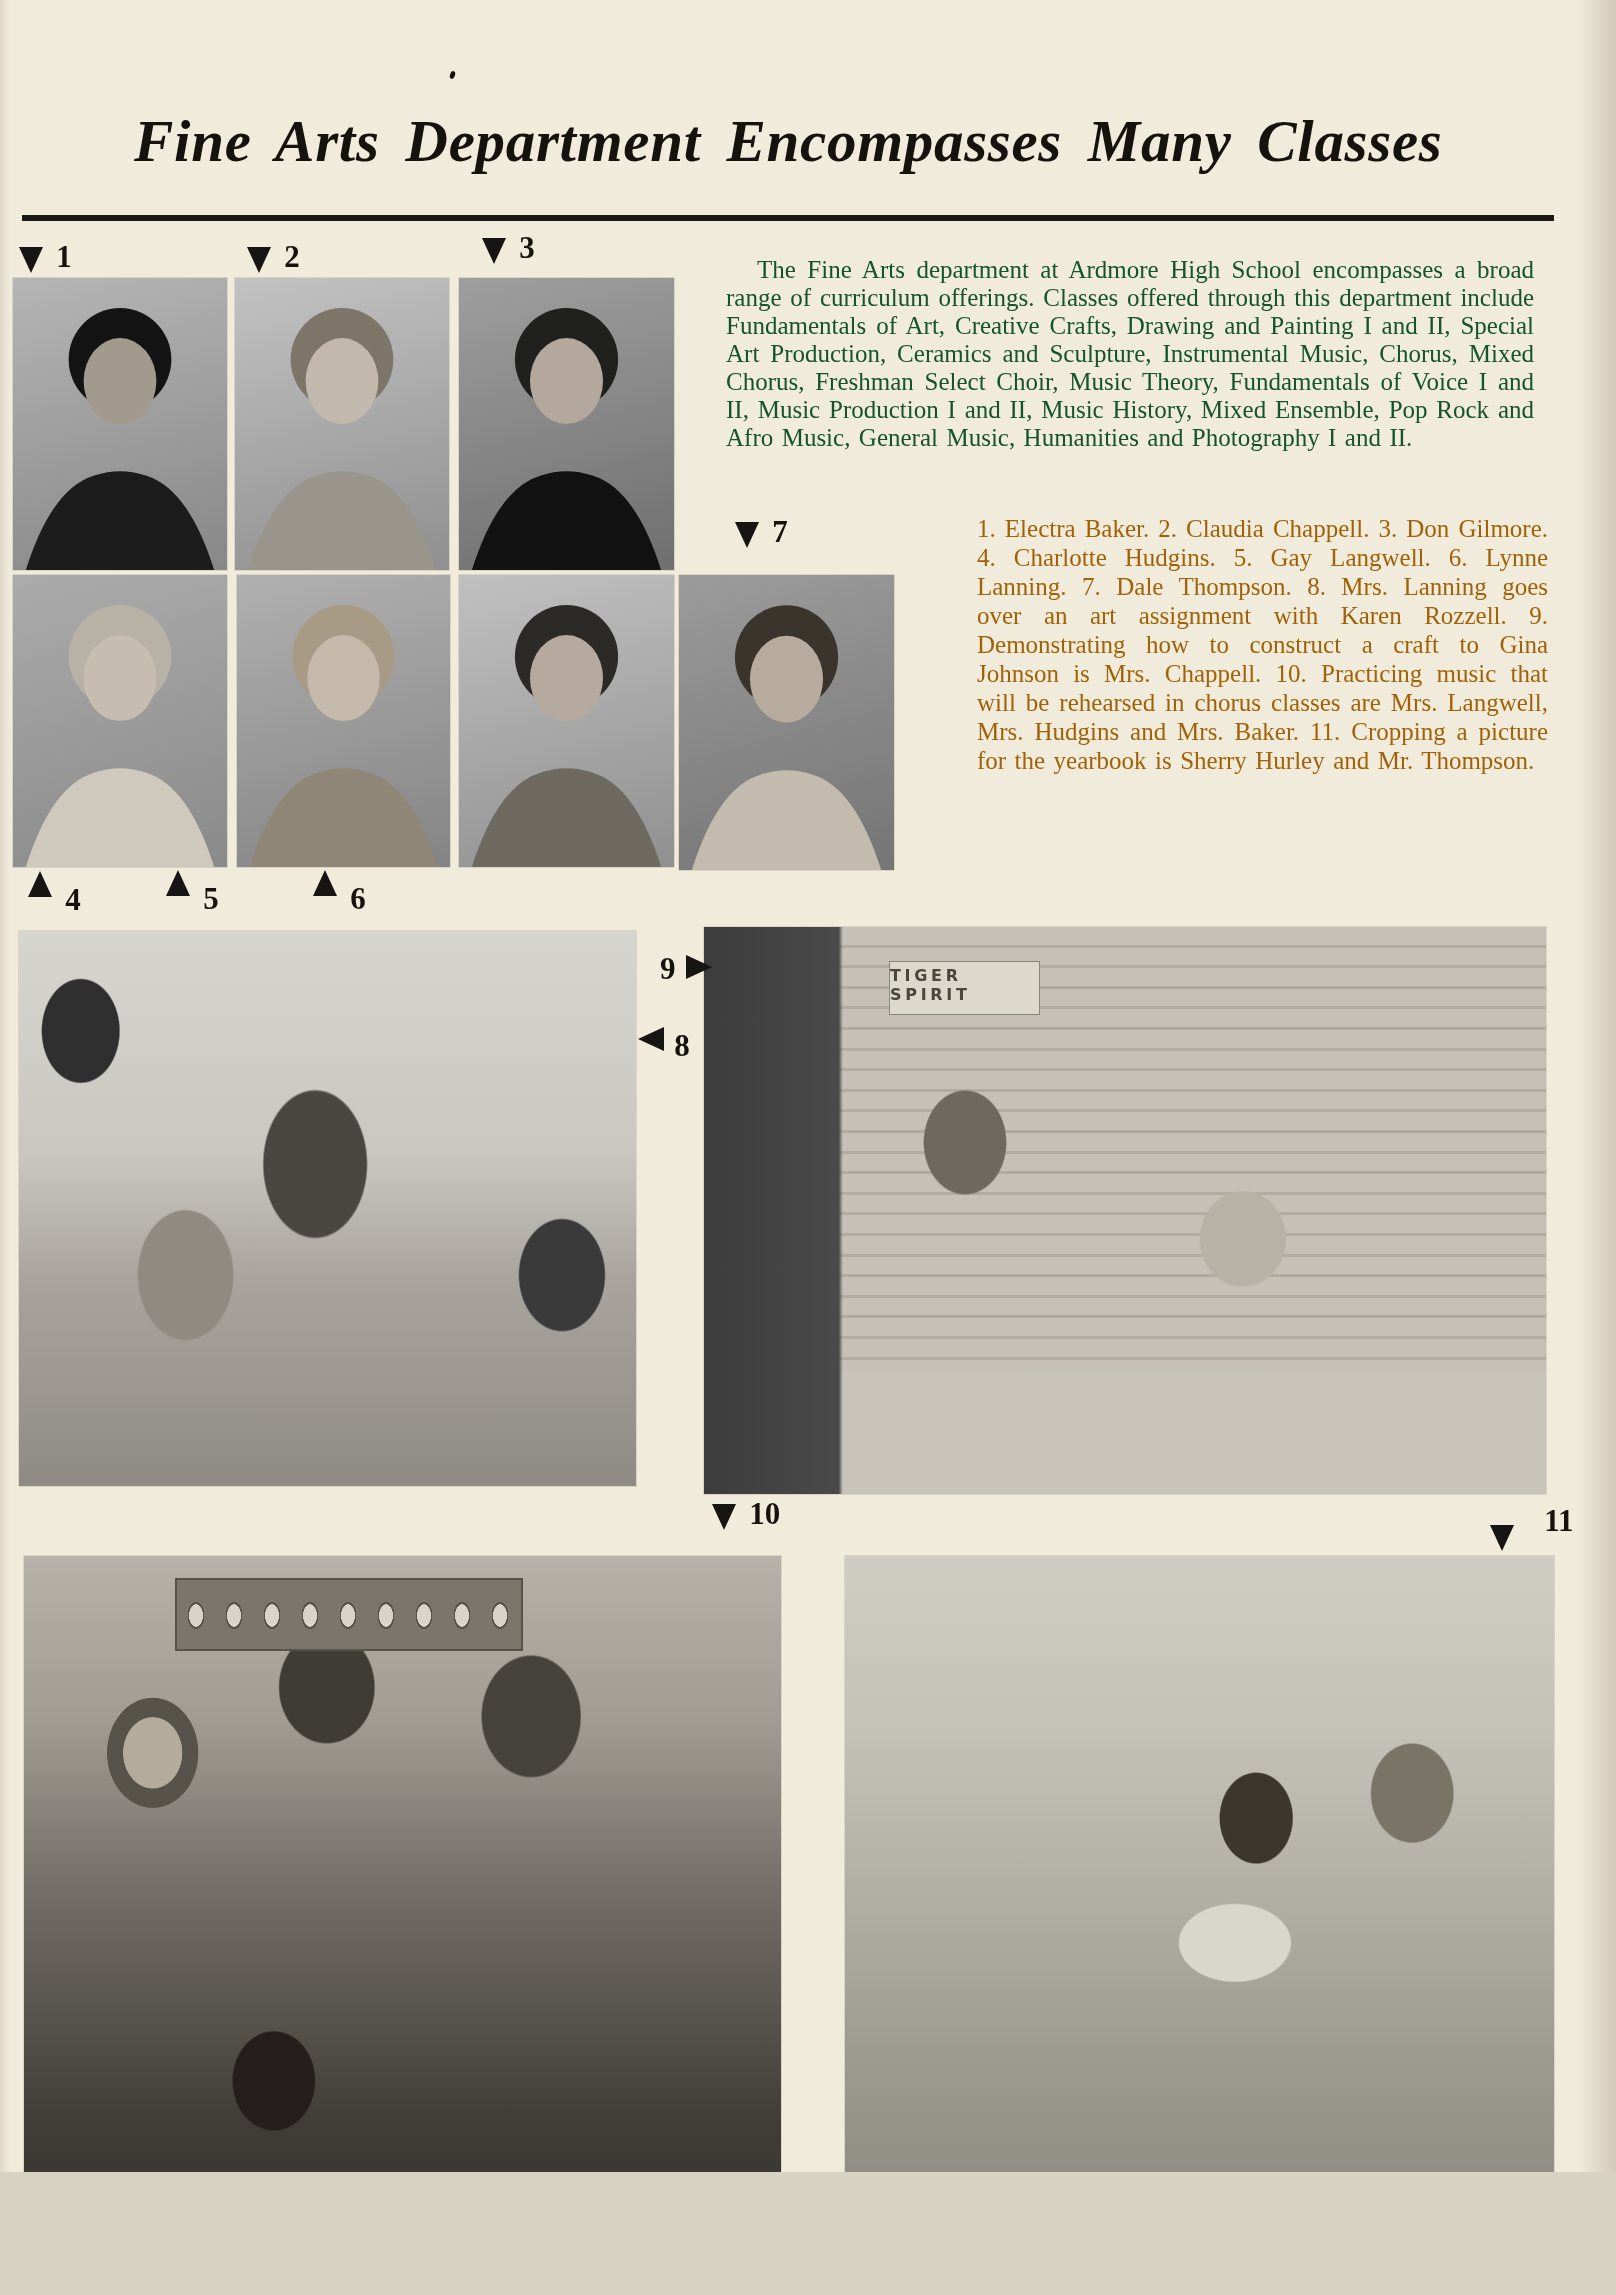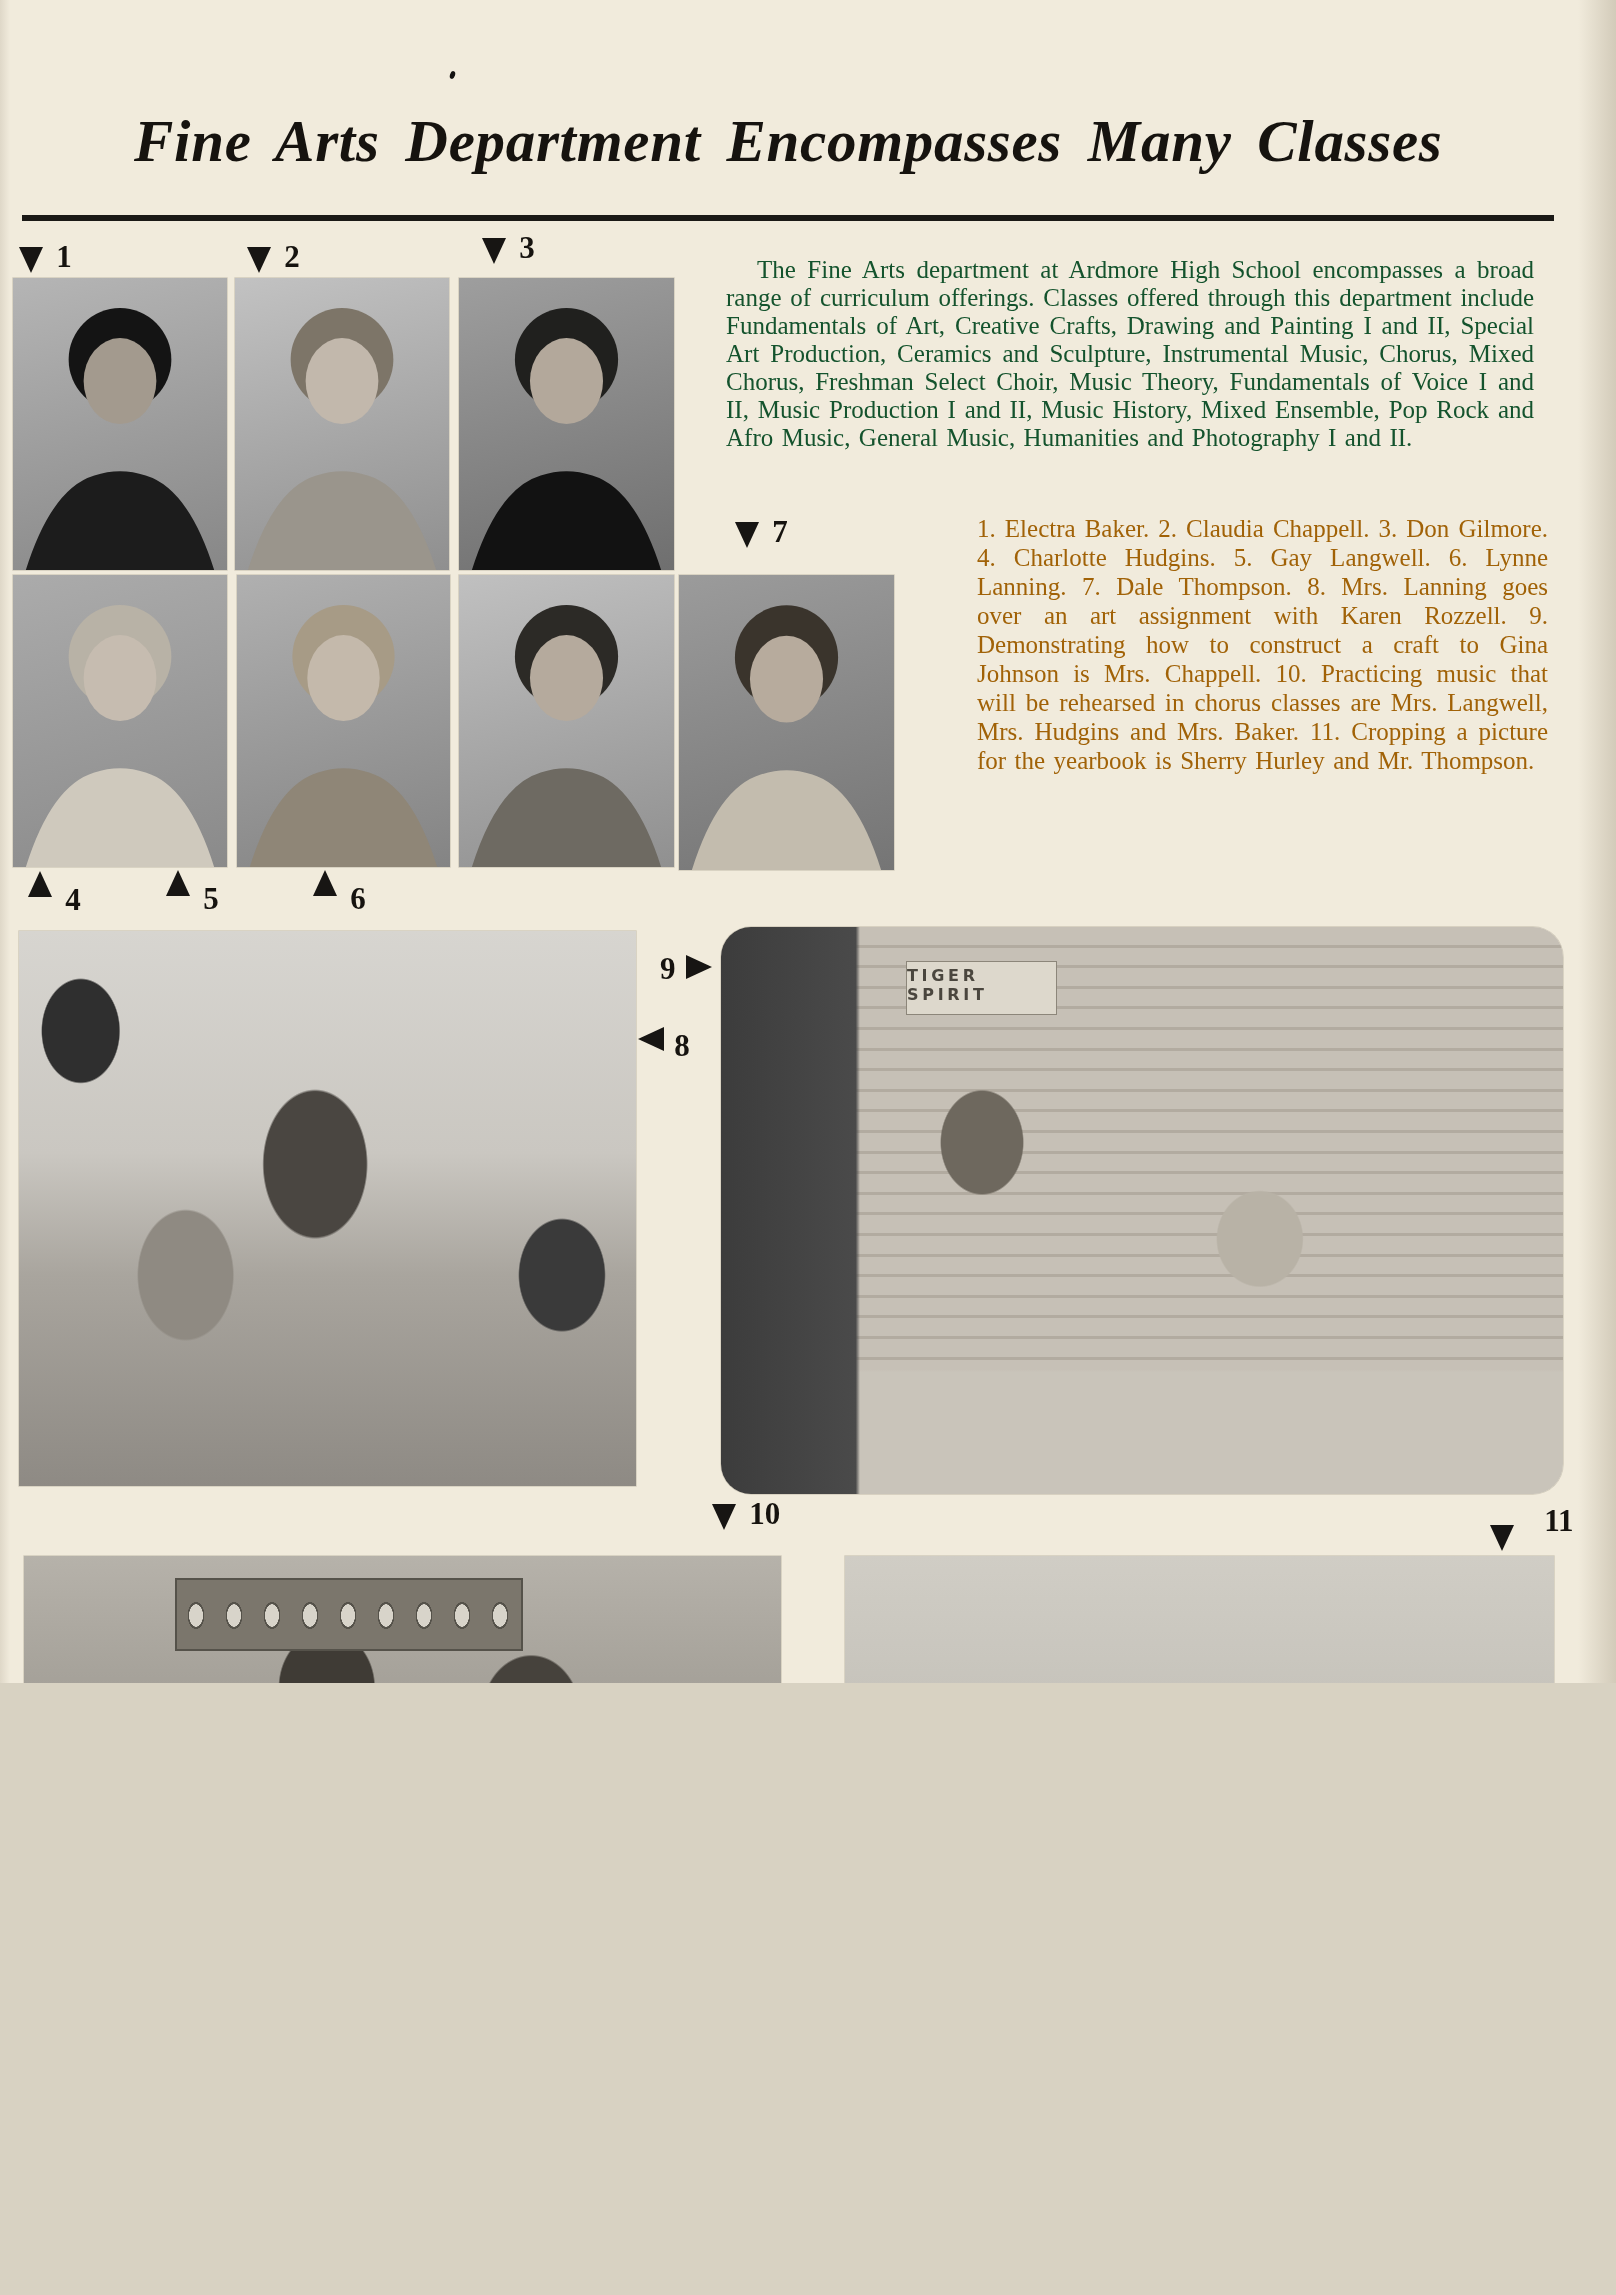--- a/index.html
+++ b/index.html
@@ -1,18 +1,18 @@
 <!DOCTYPE html>
 <html style="font-size:11.8px"><head>
 <meta charset="utf-8">
 <style>
   html,body{margin:0;padding:0;background:#d8d2c2;}
   .page{
     position:relative;
-    width:1616px;height:1683px;
+    width:1616px;height:2172px;
     background:#f1ebdc;
     overflow:hidden;
     font-family:"Liberation Serif", serif;
     color:#201d18;
   }
   .page::after{
     content:"";position:absolute;top:0;right:0;width:38px;height:100%;
     background:linear-gradient(to right, rgba(101,88,62,0), rgba(101,88,62,0.22));
     pointer-events:none;
   }
@@ -103,28 +103,27 @@
   #c8{
     left:19px;top:931px;width:617px;height:555px;
     background:
       radial-gradient(ellipse 66px 88px at 10% 18%, #2f2f2f 58%, transparent 60%),
       radial-gradient(ellipse 81px 110px at 27% 62%, #8f8a82 58%, transparent 60%),
       radial-gradient(ellipse 88px 125px at 48% 42%, #4a4641 58%, transparent 60%),
       radial-gradient(ellipse 73px 95px at 88% 62%, #3a3a3a 58%, transparent 60%),
       linear-gradient(180deg, #d7d5d0 0%, #cac7c1 40%, #a9a59e 62%, #8e8a84 100%);
   }
   #c9{
-    left:721px;top:927px;width:842px;height:567px;
+    left:704px;top:927px;width:842px;height:567px;
     background:
       linear-gradient(90deg, #3c3c3c 0%, #4a4a4a 16%, transparent 16.5%),
       radial-gradient(ellipse 70px 88px at 31% 38%, #6e685e 58%, transparent 60%),
       radial-gradient(ellipse 73px 81px at 64% 55%, #b8b2a6 58%, transparent 60%),
       linear-gradient(180deg, transparent 78%, #c9c4ba 78.5%),
       repeating-linear-gradient(180deg, #c6c0b6 0 17.6px, #b2aba0 17.6px 20.6px);
-    border-radius: 30px;
   }
   .sign{
     position:absolute;left:185px;top:34px;width:151px;height:54px;
     background:#ddd8cc;border:1.5px solid #8c867a;
     display:flex;justify-content:center;align-items:flex-start;
     padding-top:4.4px;box-sizing:border-box;
     font-family:"DejaVu Sans", sans-serif;
     font-size:16px;font-weight:bold;letter-spacing:3.7px;color:#4a463e;
   }
   #c10{

